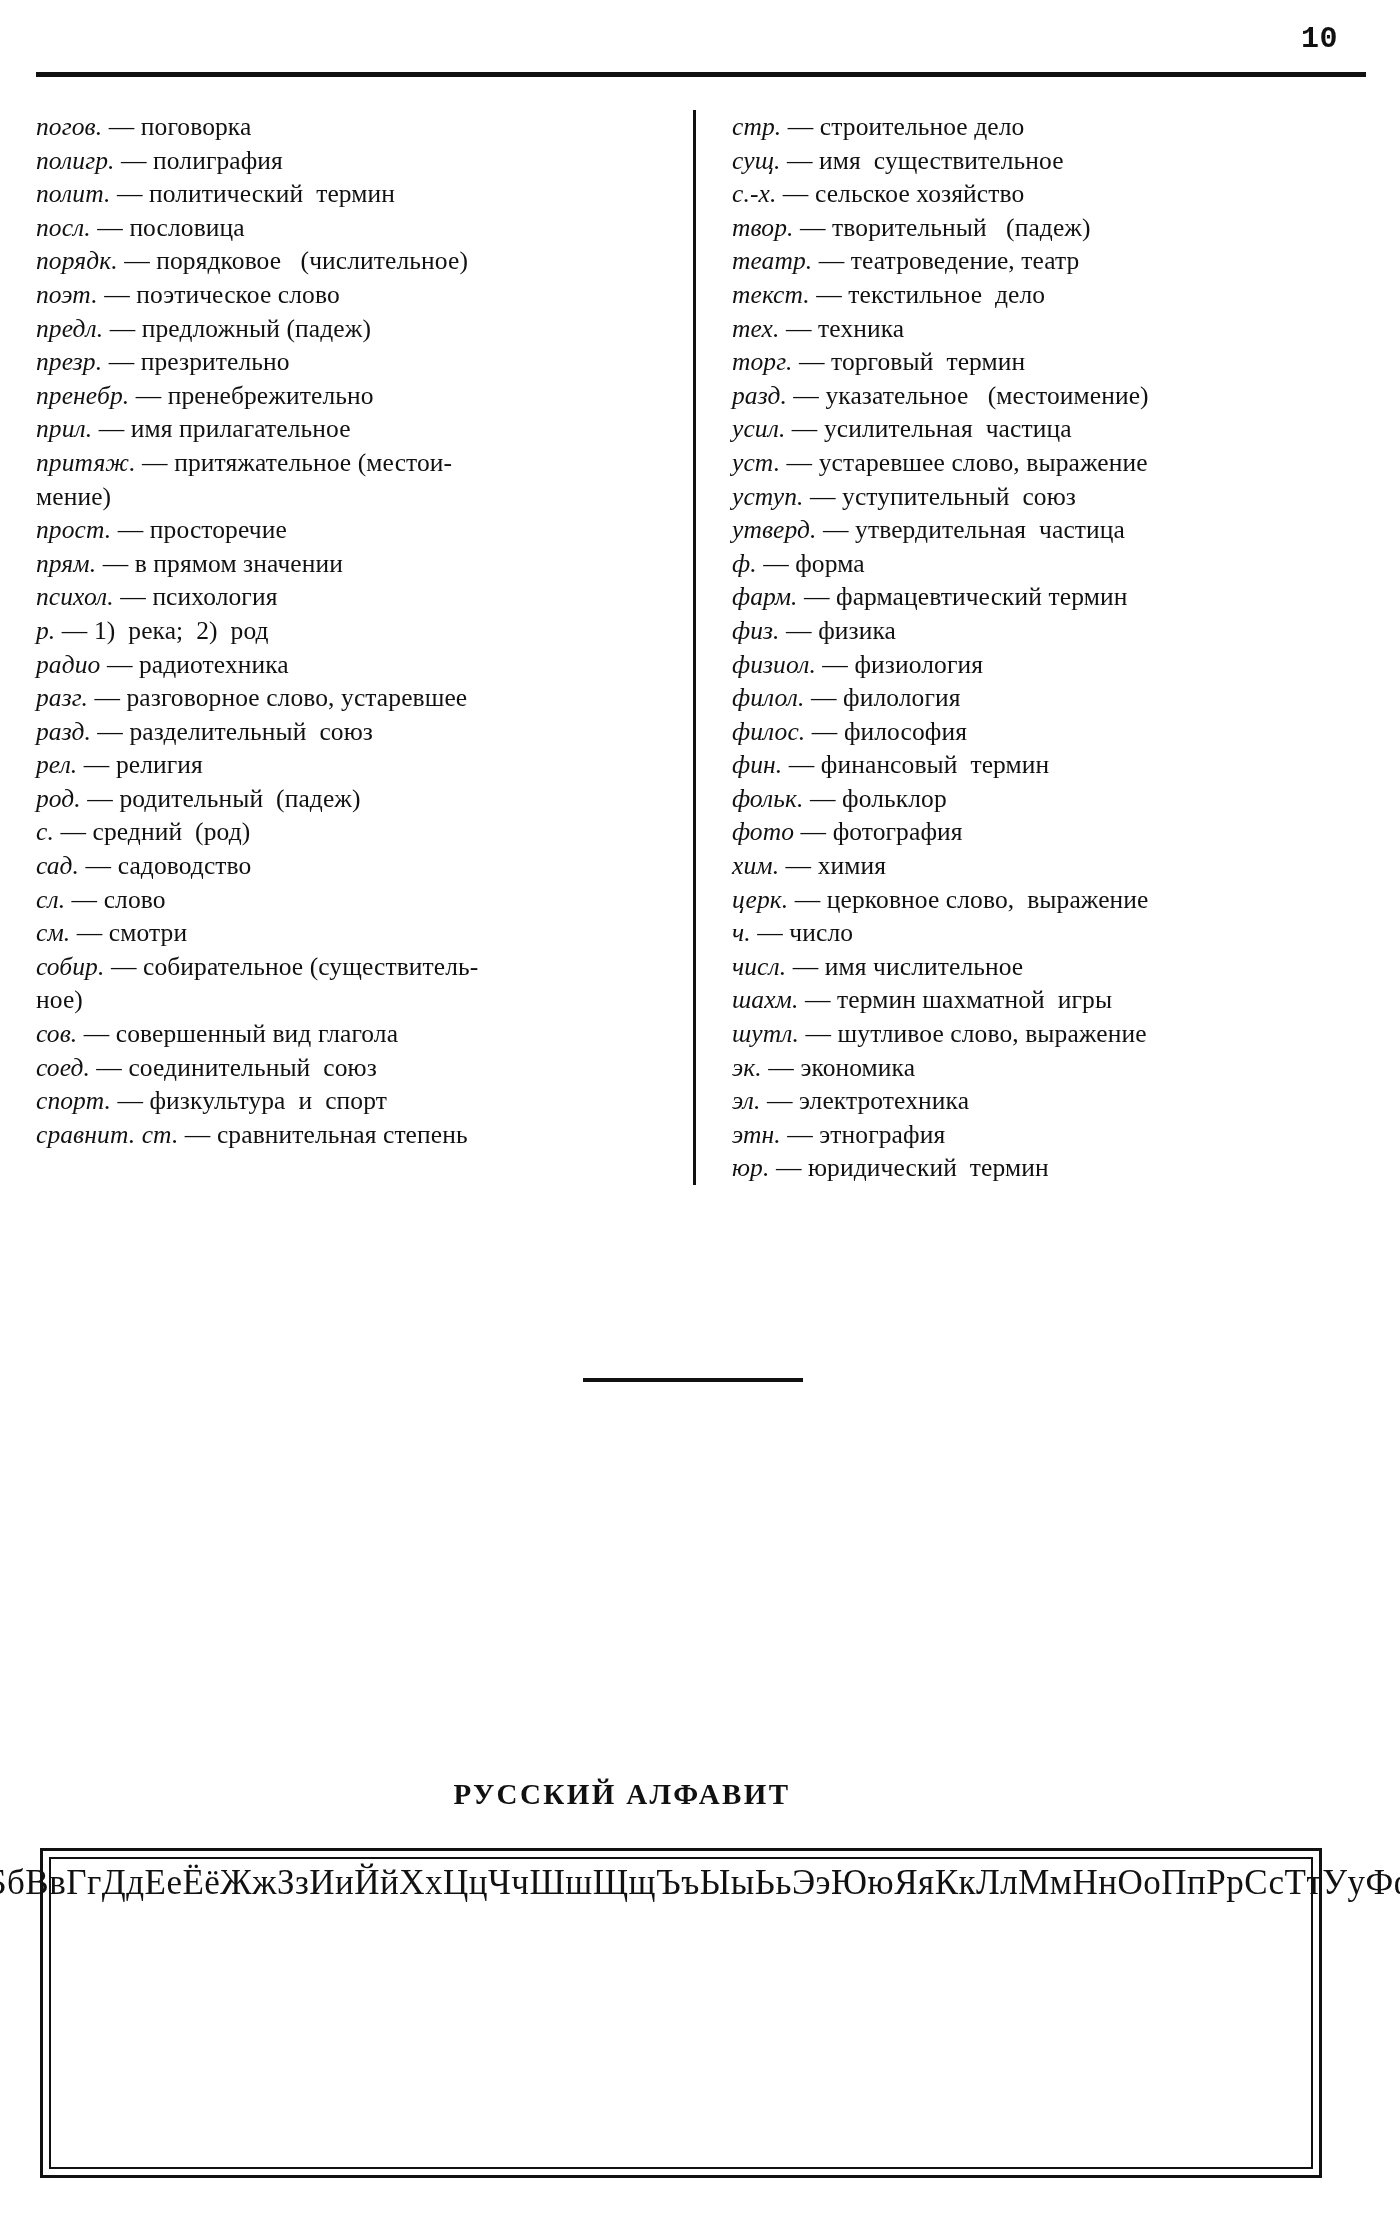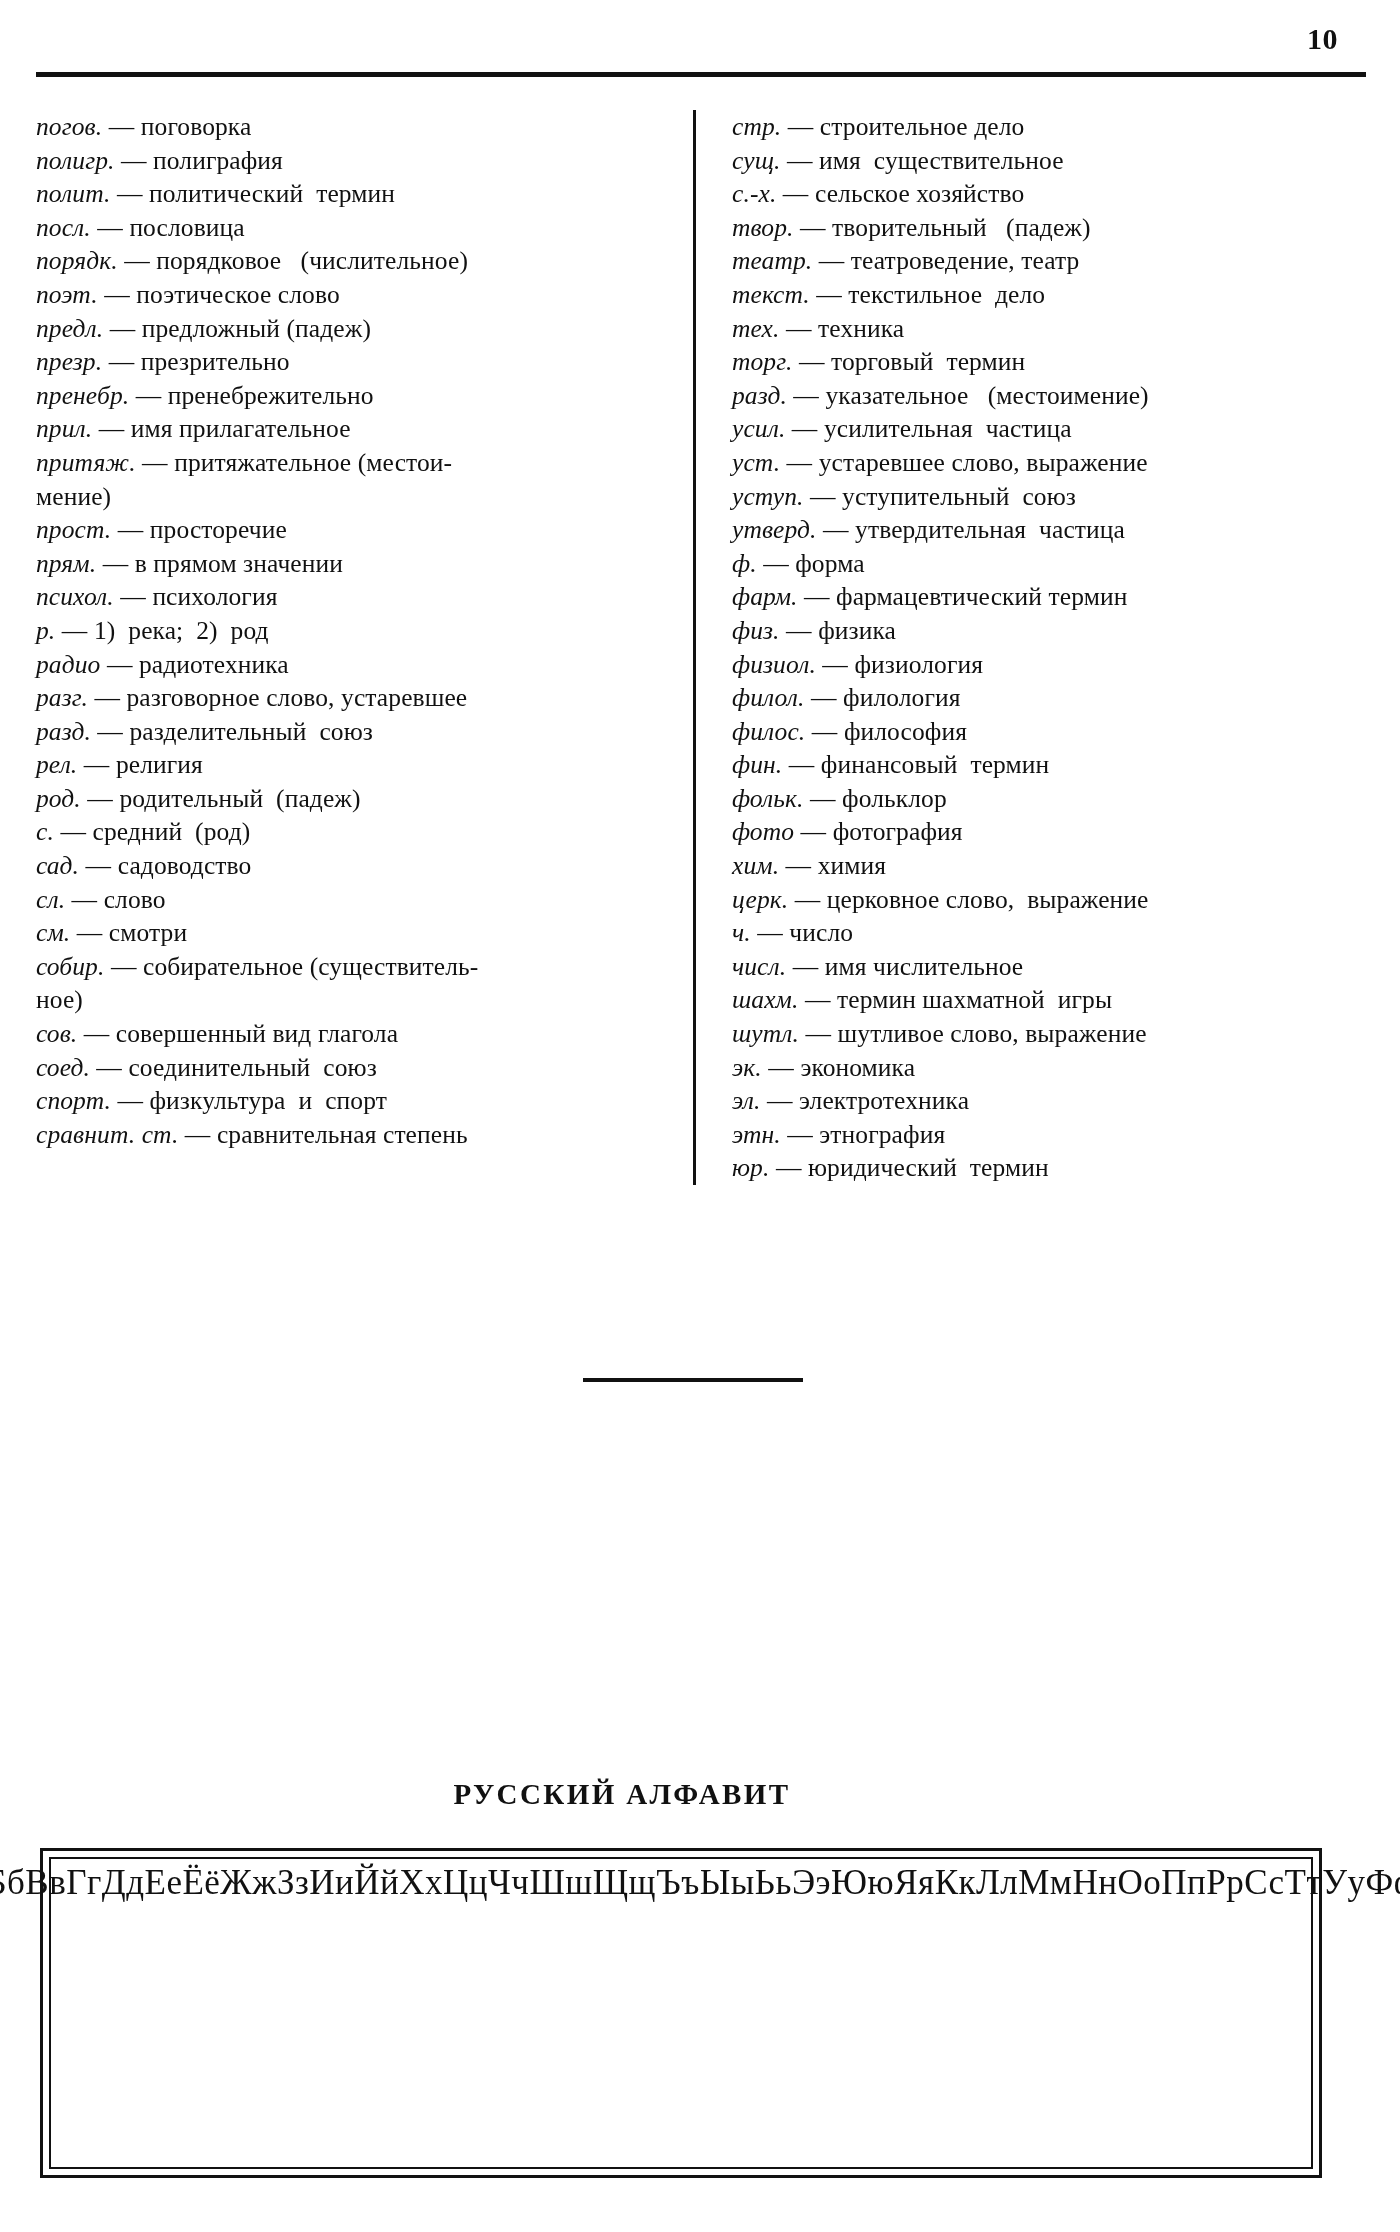--- a/index.html
+++ b/index.html
@@ -21,21 +21,21 @@
     left: 0; top: 0;
     width: 1400px;
     height: 2232px;
   }
 
   
   .page-number {
     position: absolute;
     right: 62px;
     top: 22px;
-    font-family: Liberation Serif, serif;
+    font-family: Liberation Mono, monospace;
     font-size: 30px;
     font-weight: bold;
     letter-spacing: 0.5px;
   }
 
   
   .top-rule {
     position: absolute;
     left: 36px;
     top: 72px;

